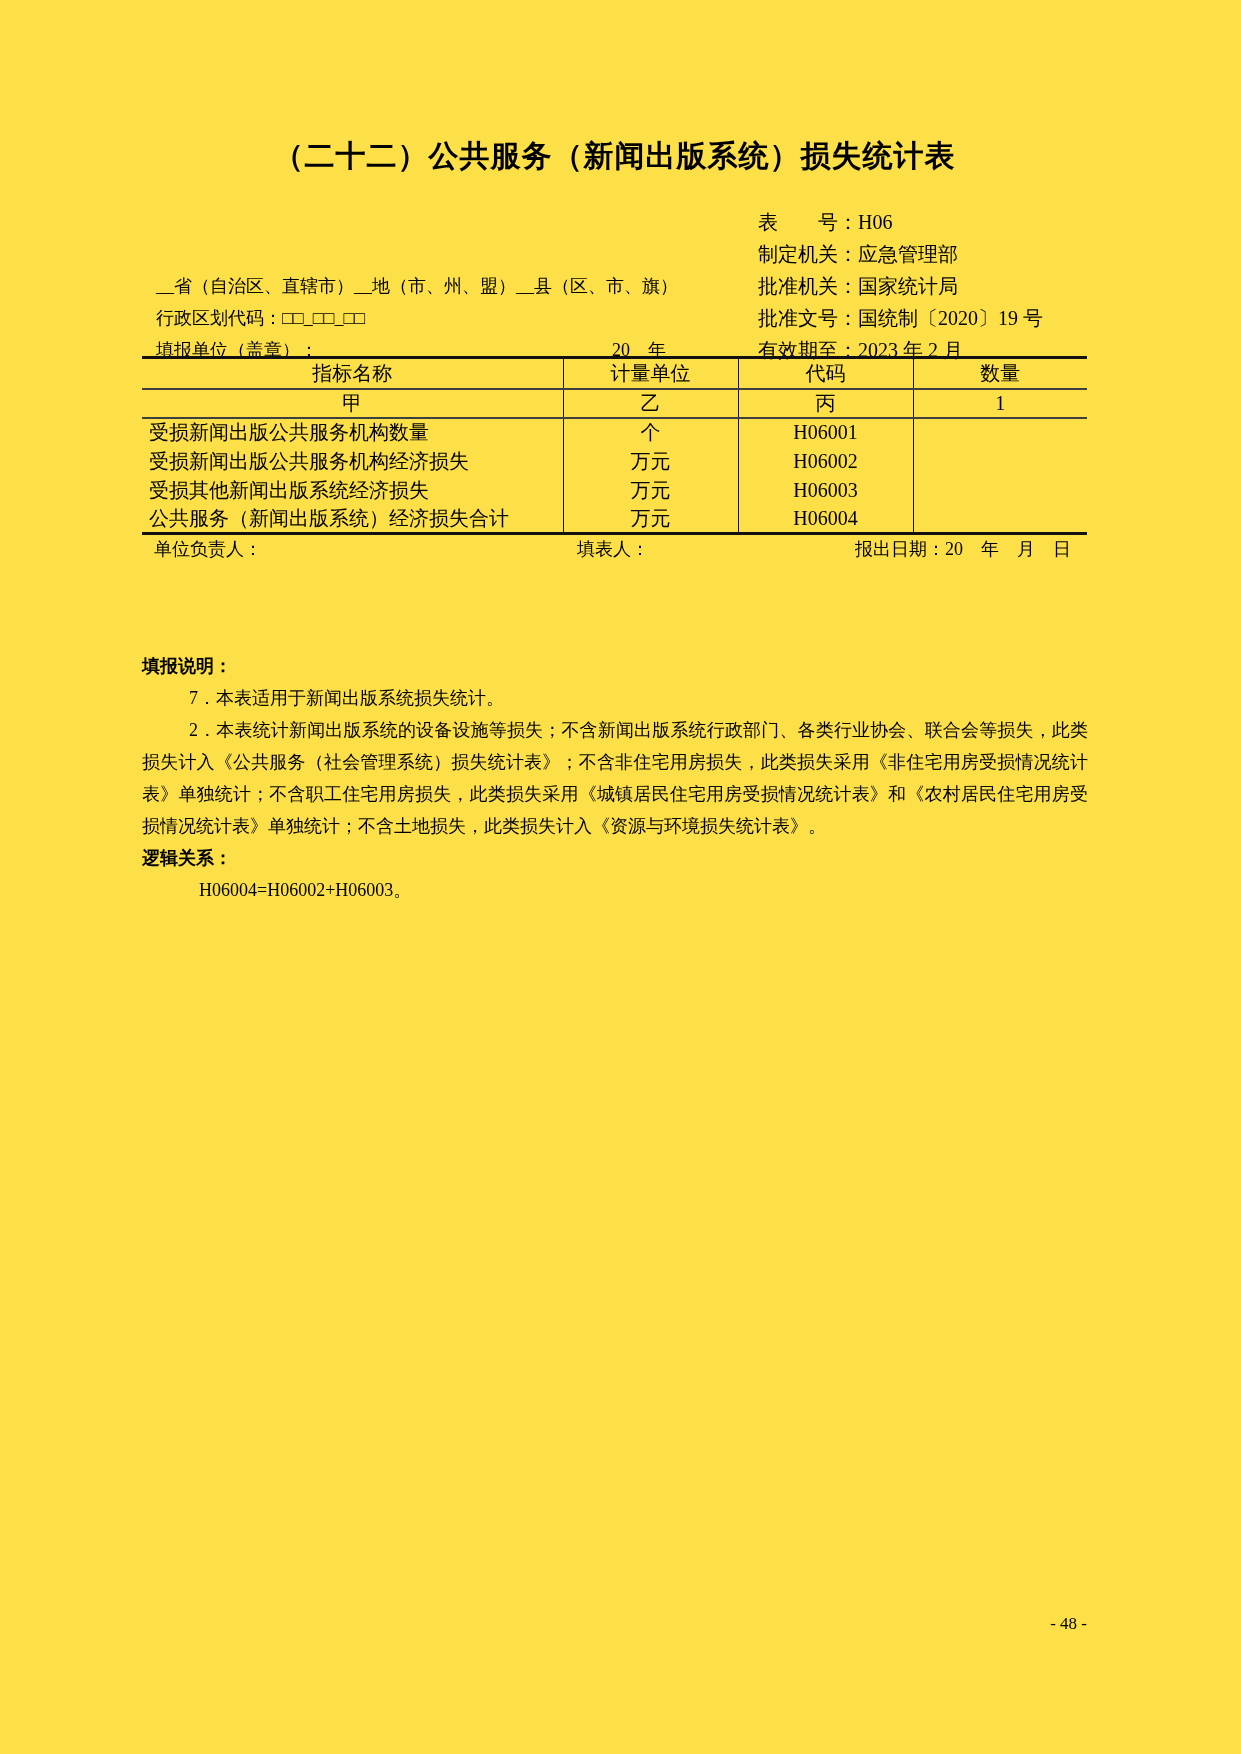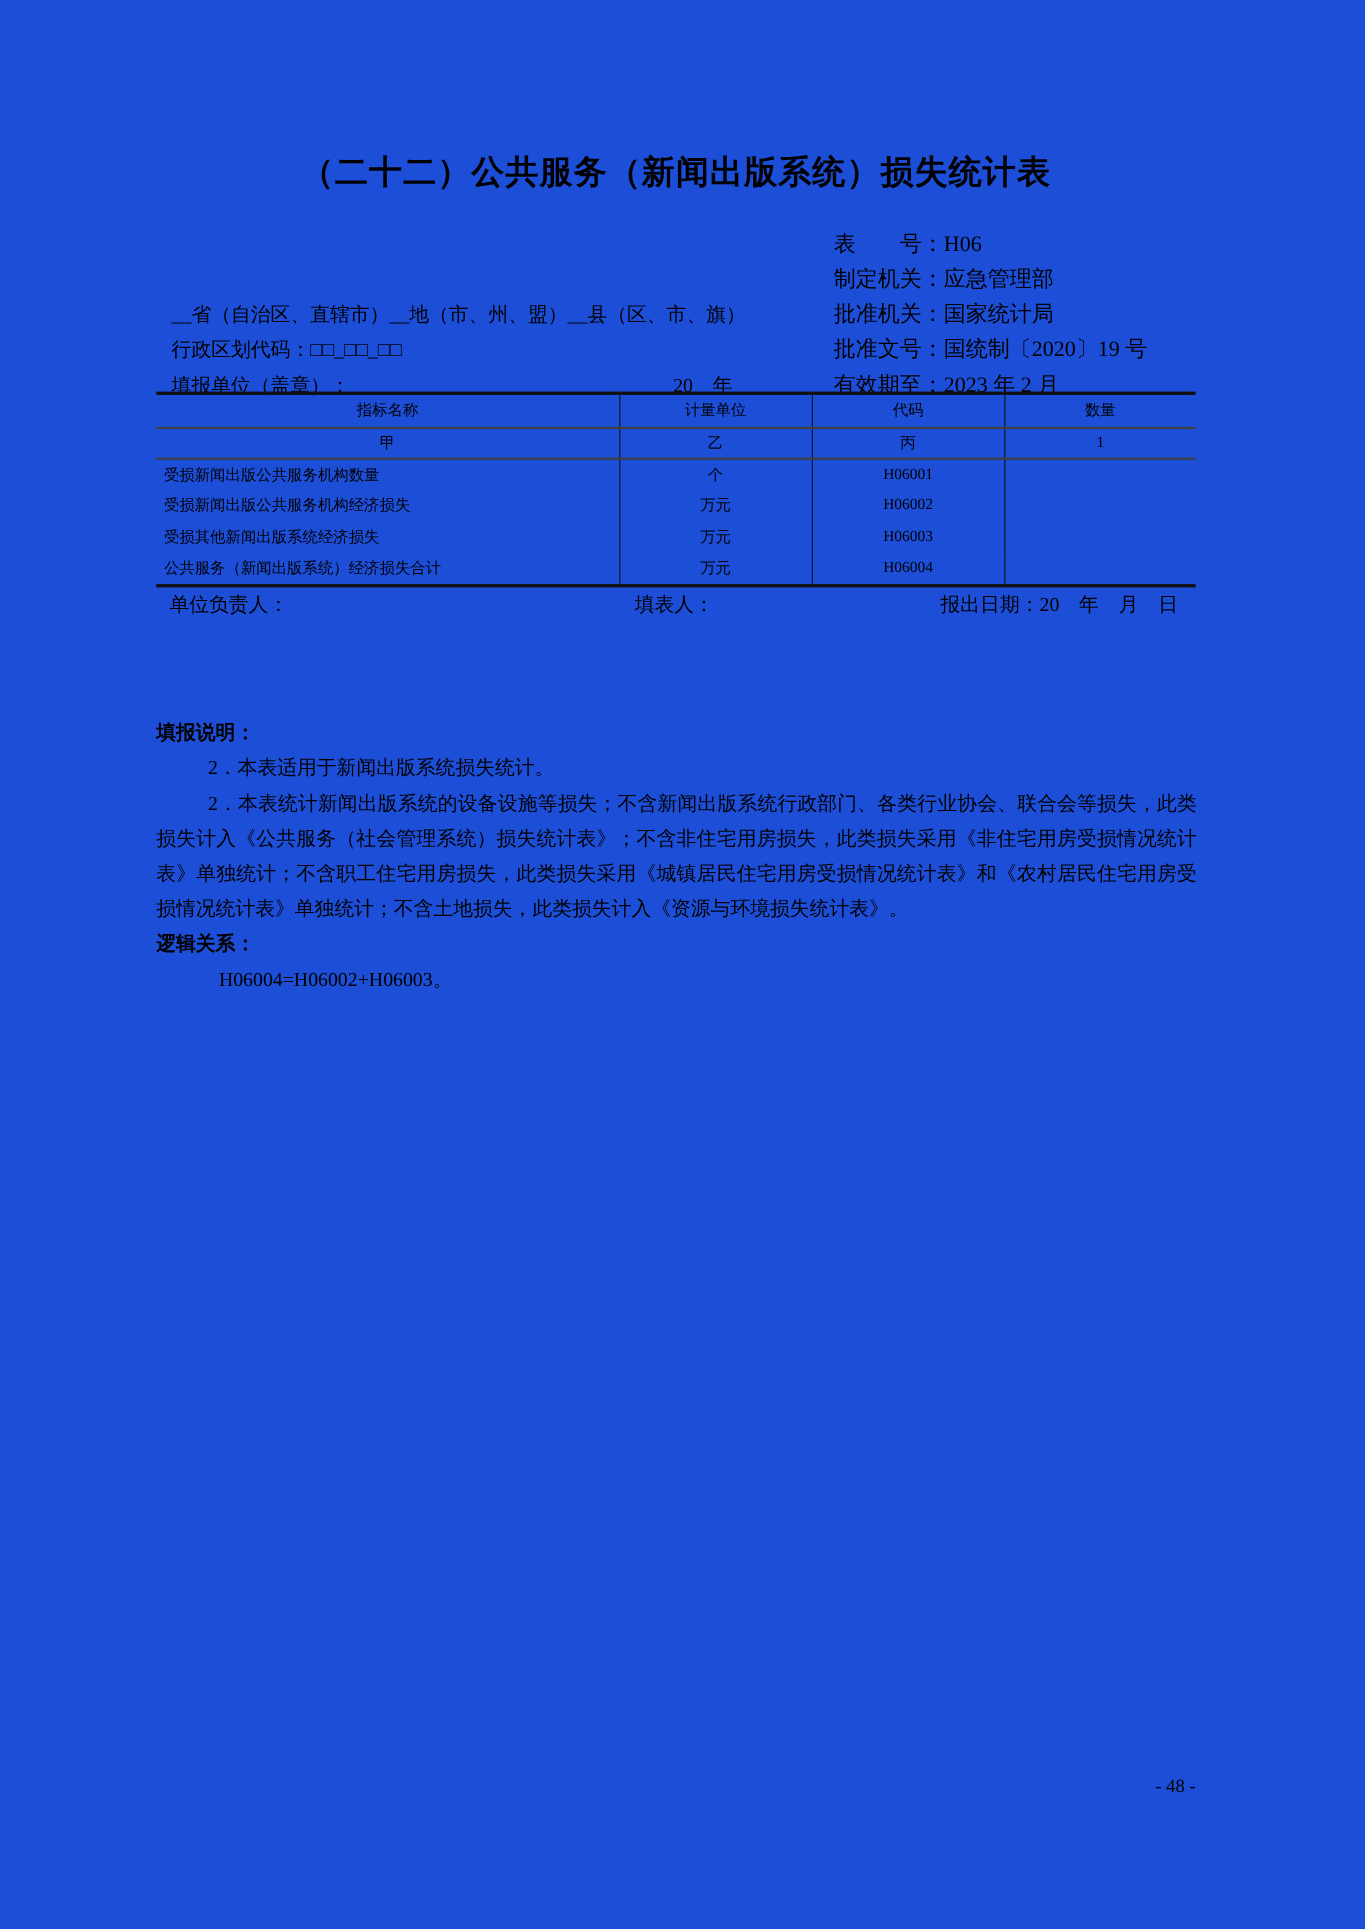--- a/index.html
+++ b/index.html
@@ -2,21 +2,21 @@
 <html><head>
 <meta charset="utf-8">
 <style>
   * { margin: 0; padding: 0; box-sizing: border-box; }
   body { background: #888; font-family: "Liberation Serif", "DejaVu Serif", serif; }
   .page {
     position: relative;
     width: 1241px;
     height: 1754px;
     margin: 0 auto;
-    background: #1d4ed8;
+    background: #fde047;
     color: #000;
   }
   .title {
     position: absolute;
     top: 136px; left: 142px; width: 945px;
     text-align: center;
     font-size: 30px;
     font-weight: bold;
     letter-spacing: 1px;
   }
@@ -36,21 +36,21 @@
   .year-blank {
     position: absolute;
     left: 456px; top: 64px;
     line-height: 32px;
   }
   table.main-table {
     position: absolute;
     left: 142px; top: 356px;
     width: 945px;
     border-collapse: collapse;
-    font-size: 14px;
+    font-size: 20px;
     border-top: 3px solid #111;
     border-bottom: 3px solid #111;
   }
   table.main-table td { border-right: 1px solid #111; text-align: center; padding: 0 4px; }
   table.main-table td:last-child { border-right: none; }
   tr.hdr-row td { height: 31px; }
   tr.hdr-row { border-bottom: 2px solid #3f3f3f; }
   tr.sub-row td { height: 28px; }
   tr.sub-row { border-bottom: 2px solid #3f3f3f; }
   tr.data-row td { height: 29px; }
@@ -151,21 +151,21 @@
   </table>
 
   <div class="table-footer">
     <span class="fp fp-responsible">单位负责人：</span>
     <span class="fp fp-filler">填表人：</span>
     <span class="fp fp-date">报出日期：20　年　月　日</span>
   </div>
 
   <div class="notes">
     <div class="notes-heading">填报说明：</div>
-    <div class="note-item">2．本表适用于新闻出版系统损失统计。</div>
+    <div class="note-item">7．本表适用于新闻出版系统损失统计。</div>
     <div class="note-item">2．本表统计新闻出版系统的设备设施等损失；不含新闻出版系统行政部门、各类行业协会、联合会等损失，此类损失计入《公共服务（社会管理系统）损失统计表》；不含非住宅用房损失，此类损失采用《非住宅用房受损情况统计表》单独统计；不含职工住宅用房损失，此类损失采用《城镇居民住宅用房受损情况统计表》和《农村居民住宅用房受损情况统计表》单独统计；不含土地损失，此类损失计入《资源与环境损失统计表》。</div>
     <div class="logic-heading">逻辑关系：</div>
     <div class="logic-formula">H06004=H06002+H06003。</div>
   </div>
 
   <div class="page-number">- 48 -</div>
 
 </div>
 
 </body></html>

